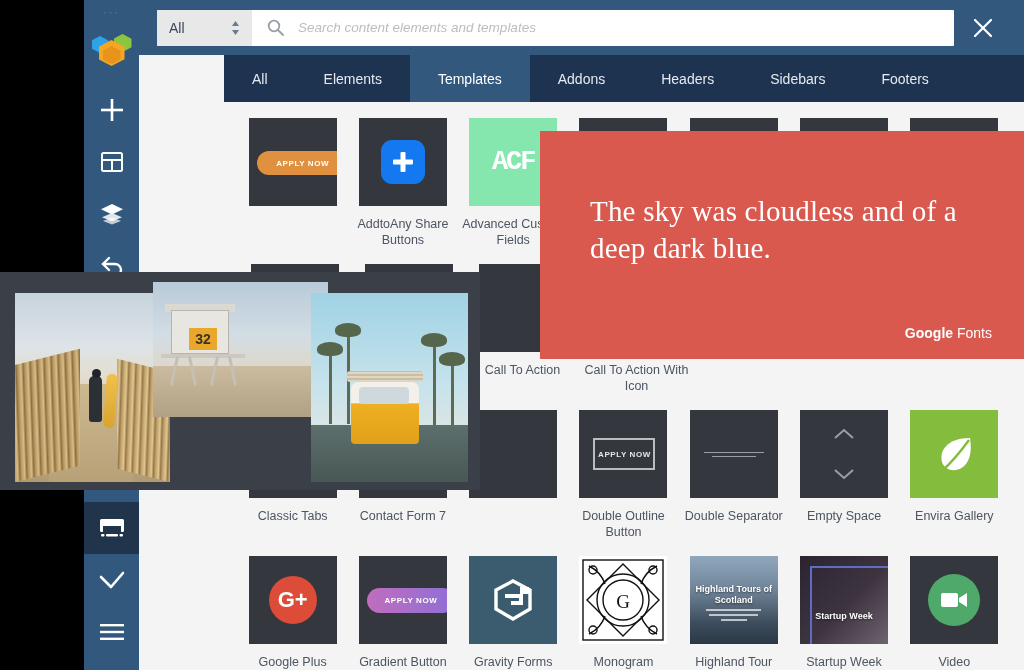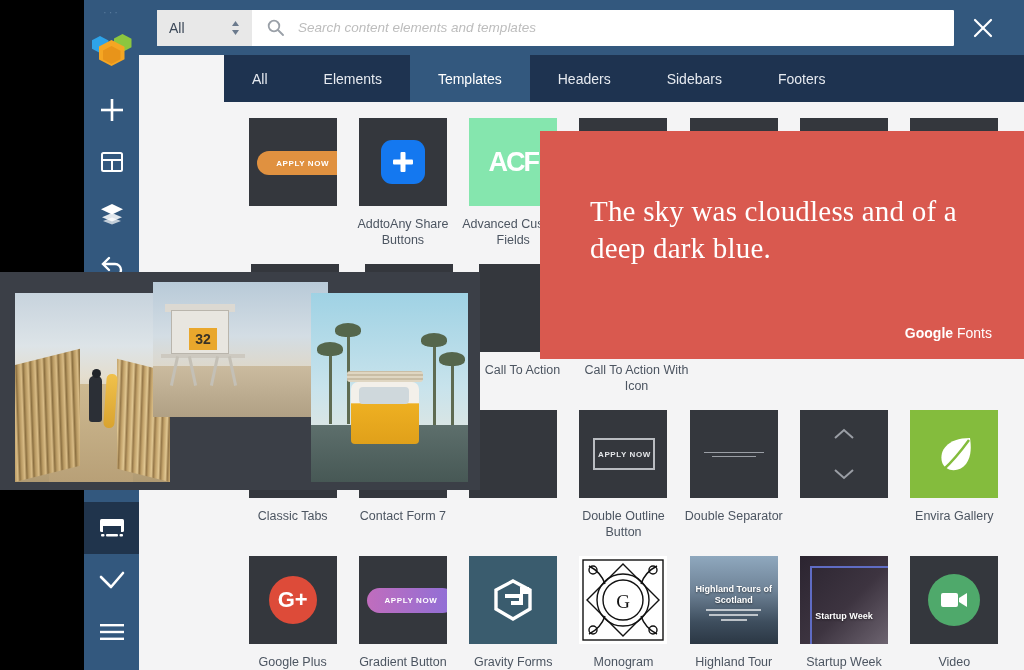--- a/index.html
+++ b/index.html
@@ -101,21 +101,21 @@
   }
   .pill-orange { left: 8px; top: 33px; width: 92px; height: 24px; background: #e09140; }
   .pill-pink   { left: 26px; top: 32px; width: 80px; height: 26px; background: #cf4364; }
   .pill-grad   { left: 8px; top: 32px; width: 88px; height: 25px;
                  background: linear-gradient(90deg, #c06dbd 0%, #8e6fd8 100%); }
   .sq-blue {
     position: absolute; left: 22px; top: 22px; width: 44px; height: 44px;
     background: #1478f0; border-radius: 11px; display: flex; align-items: center; justify-content: center;
   }
   .acf-bg { position: absolute; inset: 0; background: #85e6ae; display: flex; align-items: center; justify-content: center; }
-  .acf-txt { color: #fff; font-size: 27px; font-weight: bold; letter-spacing: -2px; font-family: Liberation Sans, sans-serif; }
+  .acf-txt { color: #fff; font-size: 27px; font-weight: bold; letter-spacing: -2px; font-family: Liberation Mono, monospace; }
   .green-bg { position: absolute; inset: 0; background: #84bc3d; display: flex; align-items: center; justify-content: center; }
   .teal-bg { position: absolute; inset: 0; background: #3a5c6e; display: flex; align-items: center; justify-content: center; }
   .outline-btn {
     position: absolute; left: 14px; top: 28px; width: 62px; height: 32px;
     border: 2px solid #b9bcc1; display: flex; align-items: center; justify-content: center;
     color: #e4e6e9; font-size: 8px; font-weight: bold; letter-spacing: .6px;
   }
   .sep-lines { position: absolute; left: 14px; top: 42px; width: 60px; }
   .sep-lines i { display: block; background: #9a9ea5; height: 1px; }
   .sep-lines i:first-child { width: 60px; }
@@ -247,20 +247,21 @@
           <line x1="3" y1="3" x2="19" y2="19"></line>
             <line x1="19" y1="3" x2="3" y2="19"></line>
         </svg>
       </div>
     </div>
 
     <div class="tabstrip">
       <div class="tab">All</div>
       <div class="tab">Elements</div>
       <div class="tab active">Templates</div>
+      <div class="tab">Addons</div>
       <div class="tab">Headers</div>
       <div class="tab">Sidebars</div>
       <div class="tab">Footers</div>
     </div>
 
     <div class="content">
 
       <div class="grid-row">
         <div class="cell">
           <div class="thumb">
@@ -364,20 +365,21 @@
               <svg width="22" height="12" viewBox="0 0 22 12" fill="none" stroke="#9a9ea5" stroke-width="2">
                   <polyline points="2,10 11,2 20,10"></polyline>
                 </svg>
             </div>
             <div class="chev-v" style="top:58px;">
               <svg width="22" height="12" viewBox="0 0 22 12" fill="none" stroke="#9a9ea5" stroke-width="2">
                   <polyline points="2,2 11,10 20,2"></polyline>
                 </svg>
             </div>
           </div>
+          <div class="cell-label">Empty Space</div>
         </div>
         <div class="cell">
           <div class="thumb">
             <div class="green-bg">
               <svg width="46" height="46" viewBox="0 0 46 46">
                 <path d="M39 7 C16 7 8 20 11 31 C14 41 28 42 35 33 C41 25 40 14 39 7 Z" fill="#ffffff"></path>
                 <path d="M38 9 C30 20 22 30 12 39" stroke="#84bc3d" stroke-width="2.4" fill="none"></path>
               </svg>
             </div>
           </div>

